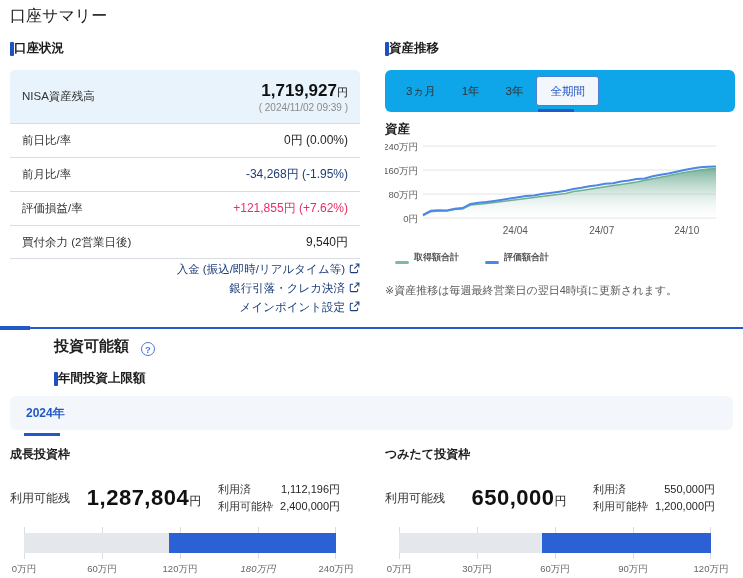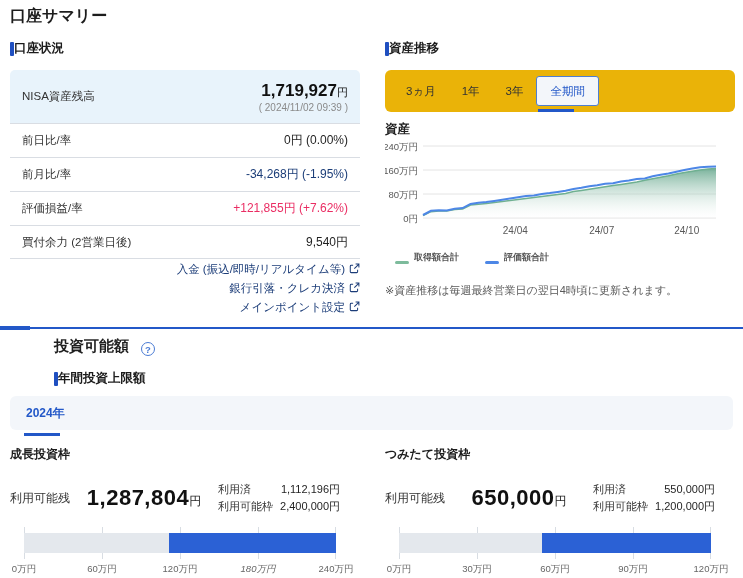--- a/index.html
+++ b/index.html
@@ -5,21 +5,21 @@
   * { box-sizing: border-box; margin: 0; padding: 0; }
   html,body { background:#fff; }
   body {
     width: 743px; height: 578px; overflow: hidden; position: relative;
     font-family: "Liberation Sans", "DejaVu Sans", sans-serif;
     color: #1f1f1f;
     -webkit-font-smoothing: antialiased;
   }
   .abs { position: absolute; }
 
-  .page-title { left:10px; top:6px; font-size:16px; font-weight:bold; color:#1c1c1c; }
+  .page-title { left:10px; top:6px; font-size:16px; font-weight:normal; color:#1c1c1c; }
 
   .section-header { display:flex; align-items:center; font-size:12.5px; font-weight:bold; color:#1c1c1c; }
   .accent-bar { width:4px; height:14px; background:#1f4fc0; border-radius:1px; }
 
   
   .summary-card { left:10px; top:70px; width:350px; border-radius:5px; }
   .balance-row {
     background:#e8f3fb; border-radius:5px 5px 0 0; height:53px;
     display:flex; align-items:center; padding:0 12px;
   }
@@ -40,21 +40,21 @@
 
   .links-block { left:10px; top:260px; width:350px; text-align:right; }
   .ext-link {
     display:block; font-size:11.5px; color:#1b3c78; text-decoration:none;
     line-height:19px; cursor:pointer;
   }
   .ext-link svg { vertical-align:-1px; margin-left:4px; }
 
   
   .range-strip {
-    left:385px; top:70px; width:350px; height:42px; background:#eab308;
+    left:385px; top:70px; width:350px; height:42px; background:#0ea5e9;
     border-radius:6px; display:flex; align-items:center; padding-left:8px; position:absolute;
   }
   .range-tab {
     font-size:11.5px; color:#333; padding:0 13px; height:30px;
     display:flex; align-items:center; cursor:pointer; white-space:nowrap;
   }
   .range-tab.selected {
     color:#2358c8; border:1px solid #4f7fd0; border-radius:3px; background:#f3f6fa;
   }
   .range-indicator { position:absolute; bottom:0; left:153px; width:36px; height:3px; background:#2358c8; }

